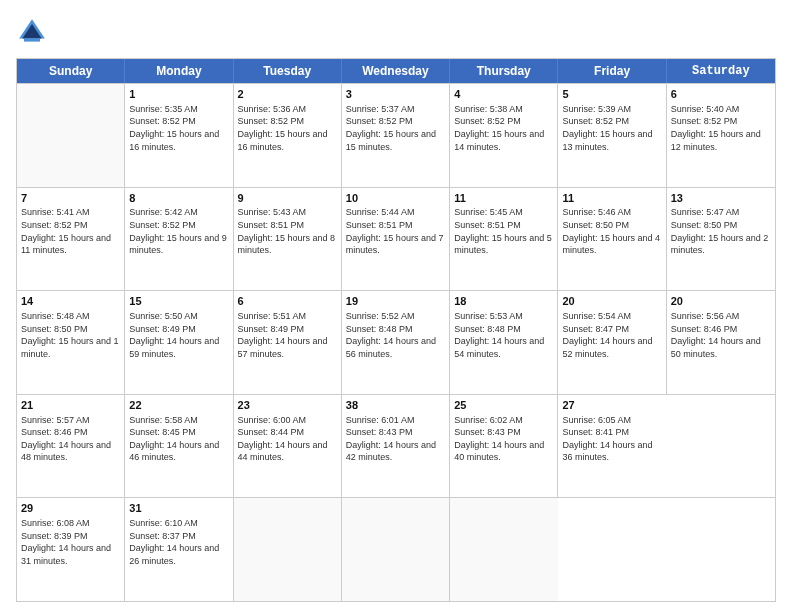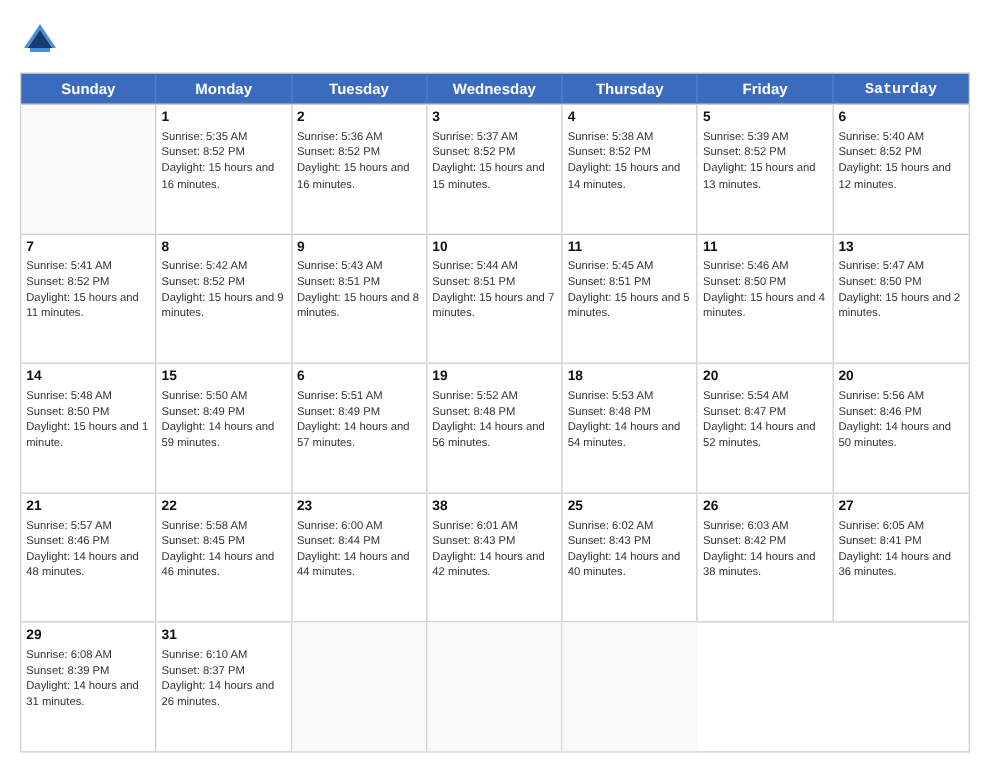--- a/index.html
+++ b/index.html
@@ -242,24 +242,20 @@
           </div>
           <div class="cal-cell">
             <span class="day-num">38</span>
             <div class="cell-text">Sunrise: 6:01 AM<br>Sunset: 8:43 PM<br>Daylight: 14 hours and 42 minutes.</div>
           </div>
           <div class="cal-cell">
             <span class="day-num">25</span>
             <div class="cell-text">Sunrise: 6:02 AM<br>Sunset: 8:43 PM<br>Daylight: 14 hours and 40 minutes.</div>
           </div>
           <div class="cal-cell">
-            <span class="day-num">26</span>
-            <div class="cell-text">Sunrise: 6:03 AM<br>Sunset: 8:42 PM<br>Daylight: 14 hours and 38 minutes.</div>
-          </div>
-          <div class="cal-cell">
             <span class="day-num">27</span>
             <div class="cell-text">Sunrise: 6:05 AM<br>Sunset: 8:41 PM<br>Daylight: 14 hours and 36 minutes.</div>
           </div>
         </div>
         <div class="cal-row">
           <div class="cal-cell">
             <span class="day-num">29</span>
             <div class="cell-text">Sunrise: 6:08 AM<br>Sunset: 8:39 PM<br>Daylight: 14 hours and 31 minutes.</div>
           </div>
           <div class="cal-cell">

